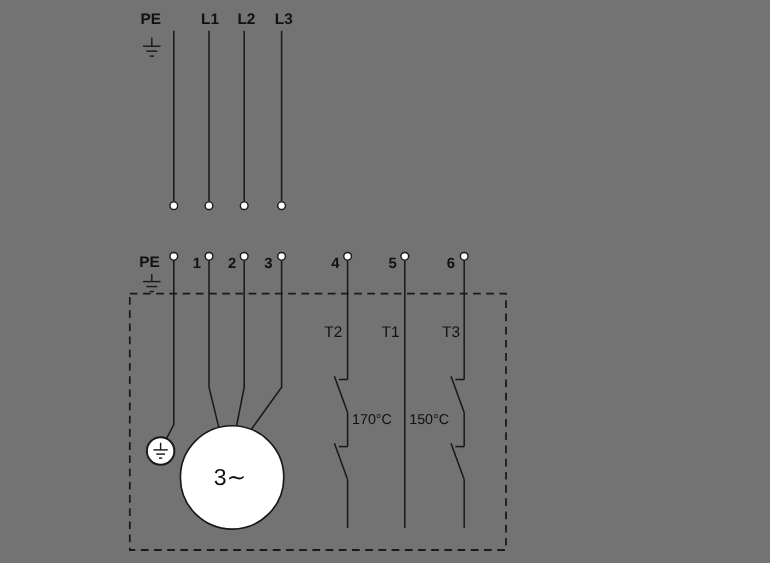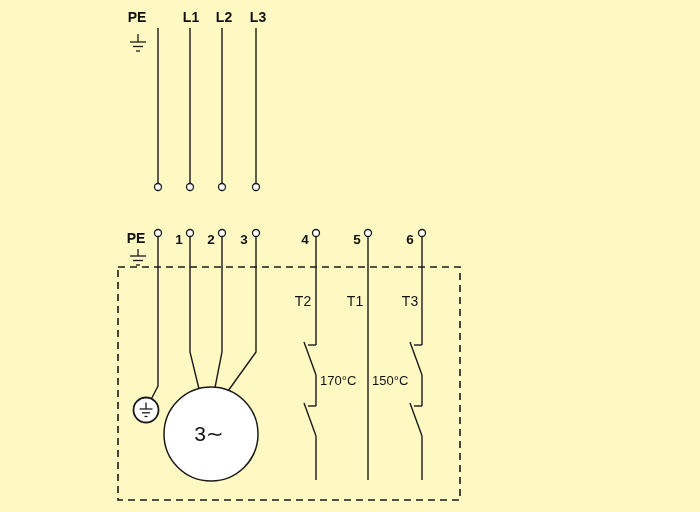--- a/index.html
+++ b/index.html
@@ -1,19 +1,19 @@
 <!DOCTYPE html>
 <html><head>
 <meta charset="utf-8">
 <style>
   html, body { margin: 0; padding: 0; background: #ffffff; }
   .canvas {
     width: 700px;
     height: 512px;
-    background: #fef9c3;
+    background: #737373;
     position: relative;
     overflow: hidden;
     font-family: "Liberation Sans", "DejaVu Sans", sans-serif;
     text-decoration: underline;
   }
   svg { display: block; }
   text {
     font-family: "Liberation Sans", "DejaVu Sans", sans-serif;
     fill: #111111;
   }

